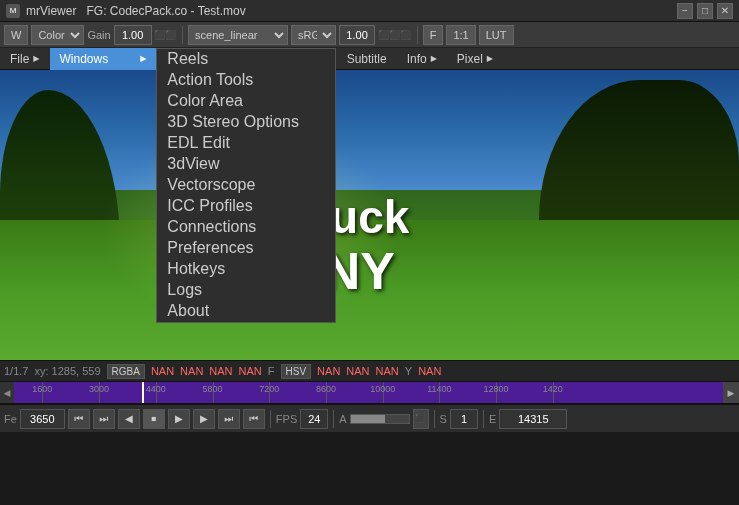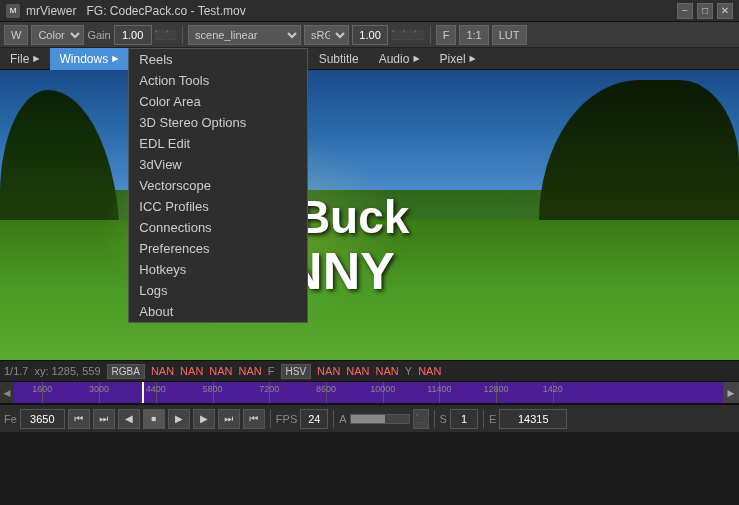--- a/index.html
+++ b/index.html
@@ -133,21 +133,21 @@
       margin-left: 4px;
       font-size: 8px;
     }
     .dropdown-item {
       display: flex;
       align-items: center;
       justify-content: space-between;
       padding: 3px 12px 3px 10px;
       cursor: pointer;
       color: #ccc;
-      font-size: 13px;
+      font-size: 16px;
       white-space: nowrap;
       height: 21px;
     }
 
     
     #windows-submenu {
       position: absolute;
       top: 0;
       left: 100%;
       background: #2e2e2e;
@@ -341,40 +341,40 @@
 
 <div id="toolbar">
   <button class="toolbar-btn">W</button>
   <select class="toolbar-select">
     <option>Color</option>
   </select>
   <span class="toolbar-label">Gain</span>
   <input class="toolbar-input" type="text" value="1.00" style="">
   <span class="toolbar-label" style="font-size:9px;color:#888;">⬛⬛</span>
   <div class="toolbar-sep"></div>
-  <select class="toolbar-select" style="width:113px;">
+  <select class="toolbar-select" style="width:100px;">
     <option>scene_linear</option>
   </select>
   <select class="toolbar-select" style="width:45px;">
     <option>sRGB</option>
   </select>
   <input class="toolbar-input" type="text" value="1.00" style="width: 36px;">
   <span class="toolbar-label" style="font-size:9px;color:#888;">⬛⬛⬛</span>
   <div class="toolbar-sep"></div>
   <button class="toolbar-btn">F</button>
   <button class="toolbar-btn">1:1</button>
   <button class="toolbar-btn">LUT</button>
 </div>
 
 <div id="menubar" style="position:relative;">
   <div class="menu-item">
     <span>File</span>
     <span class="menu-arrow">▶</span>
   </div>
-  <div class="menu-item active" style="position:relative;">
+  <div class="menu-item active" style="position:relative;gap:28px;">
     <span>Windows</span>
     <span class="menu-arrow">▶</span>
 
     <div id="windows-submenu">
       <div class="dropdown-item">
         <span>Reels</span>
       </div>
       <div class="dropdown-item">
         <span>Action Tools</span>
       </div>
@@ -422,21 +422,21 @@
     <span class="menu-arrow">▶</span>
   </div>
   <div class="menu-item">
     <span>OCIO</span>
     <span class="menu-arrow">▶</span>
   </div>
   <div class="menu-item">
     <span>Subtitle</span>
   </div>
   <div class="menu-item">
-    <span>Audio</span>
+    <span>Info</span>
     <span class="menu-arrow">▶</span>
   </div>
   <div class="menu-item">
     <span>Pixel</span>
     <span class="menu-arrow">▶</span>
   </div>
 </div>
 
 <div id="video-area" style="height:290px;">
   <div id="video-bg">

